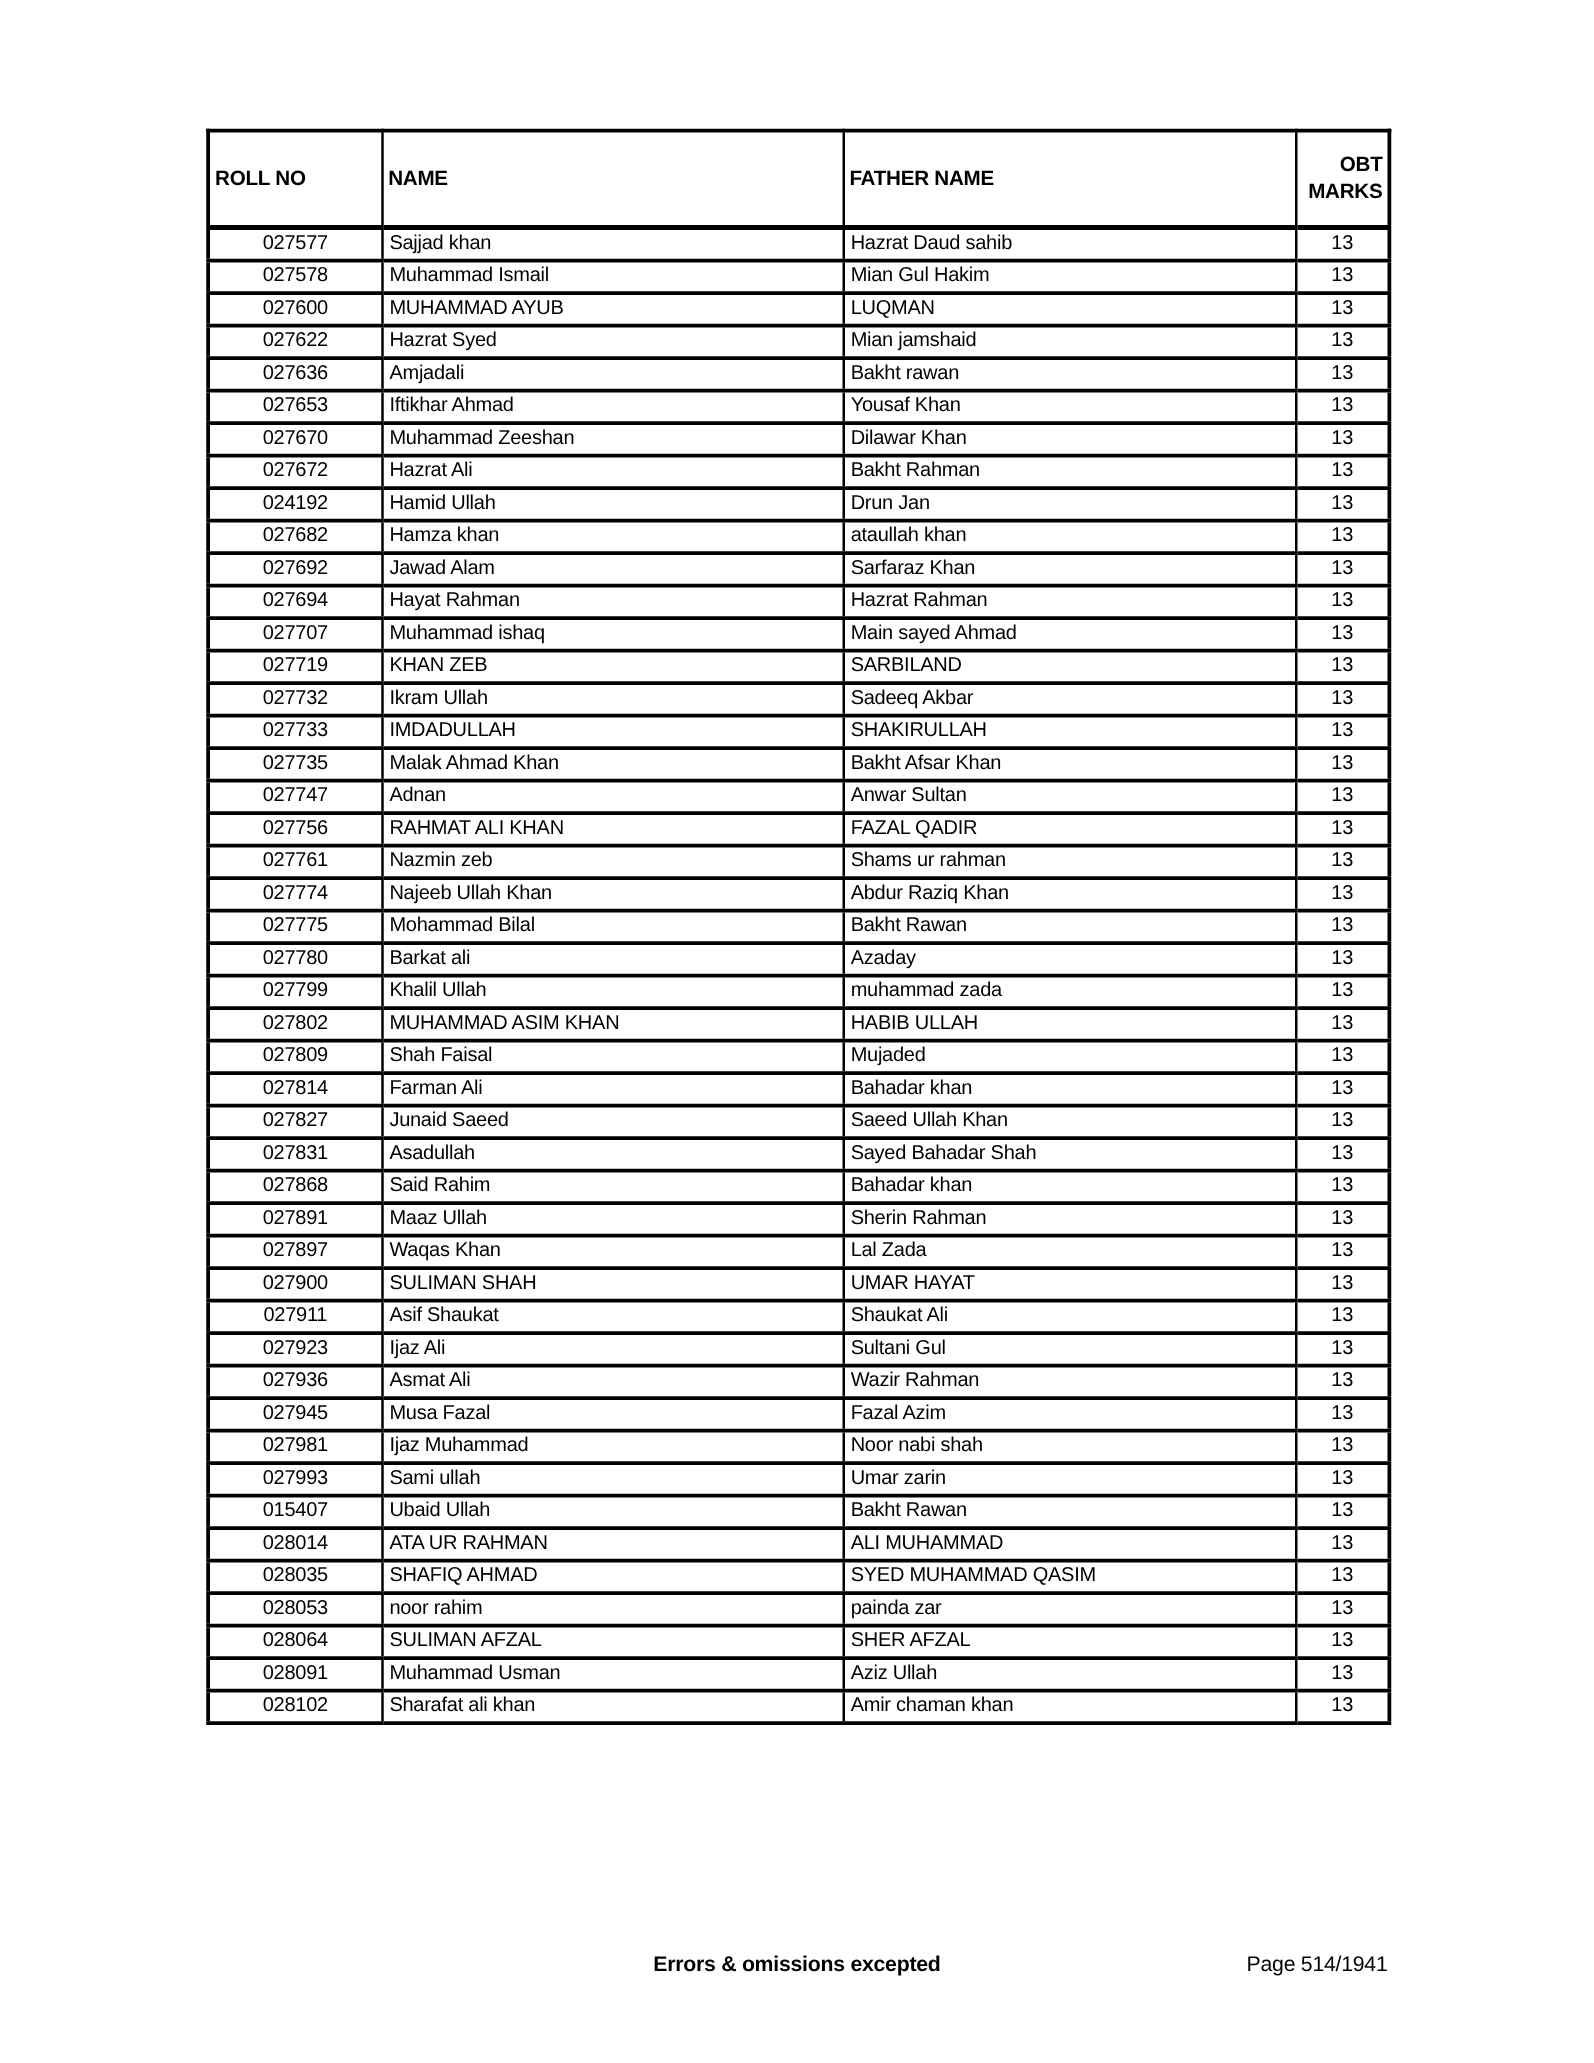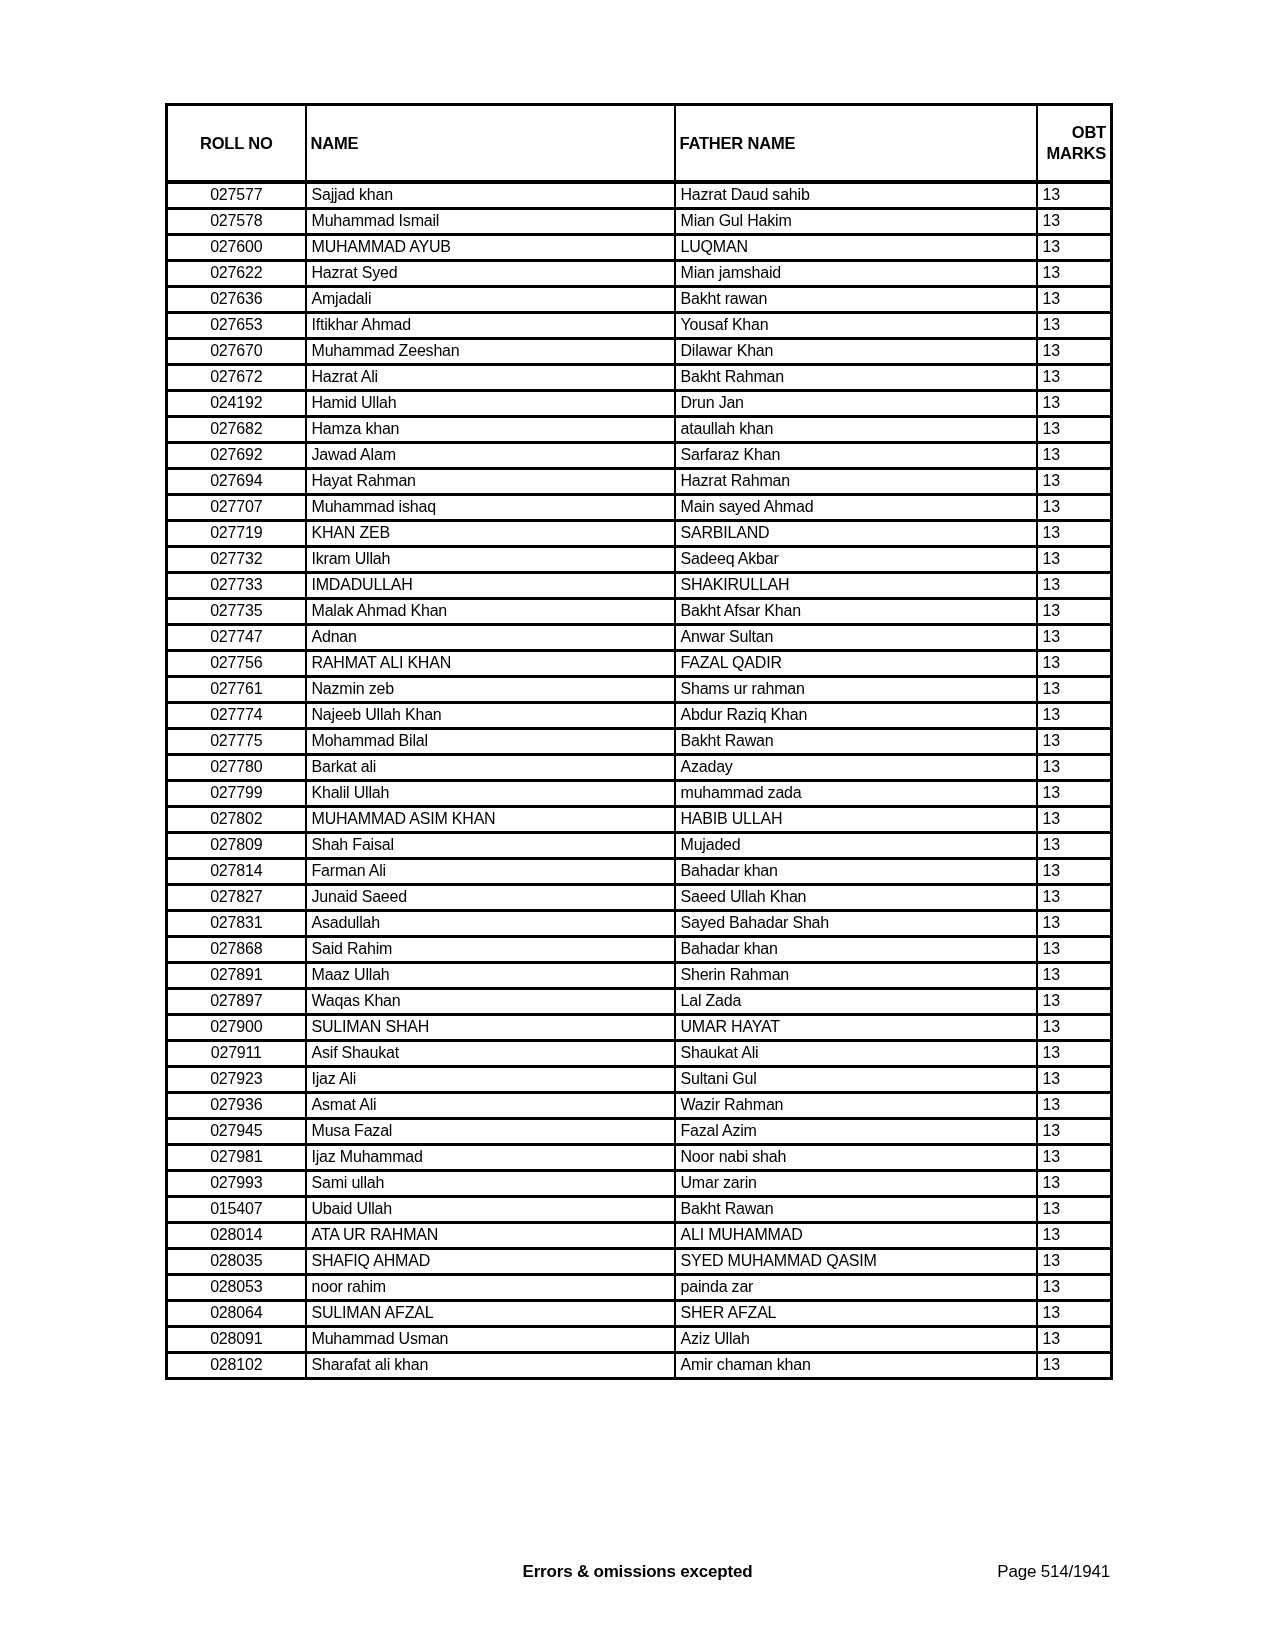--- a/index.html
+++ b/index.html
@@ -45,33 +45,34 @@
     border-bottom: 3px solid #000;
     height: 23px;
     font-size: 16px;
     letter-spacing: -0.2px;
     vertical-align: middle;
     padding: 0 5px;
     line-height: 1.05;
     white-space: nowrap;
     overflow: hidden;
   }
-  .th-roll   { text-align: center; }
+  .th-roll   { text-align: left; }
   .th-name   { text-align: left; }
   .th-father { text-align: left; }
   .th-marks  { text-align: right; }
 
   .cell-roll {
     text-align: center;
     font-weight: normal;
   }
   .cell-name, .cell-father {
     text-align: left;
   }
   .cell-marks {
+    text-align: center;
   }
 
   .page-footer {
     position: absolute;
     left: 0;
     top: 1562px;
     width: 1275px;
     height: 30px;
     font-size: 17px;
   }

